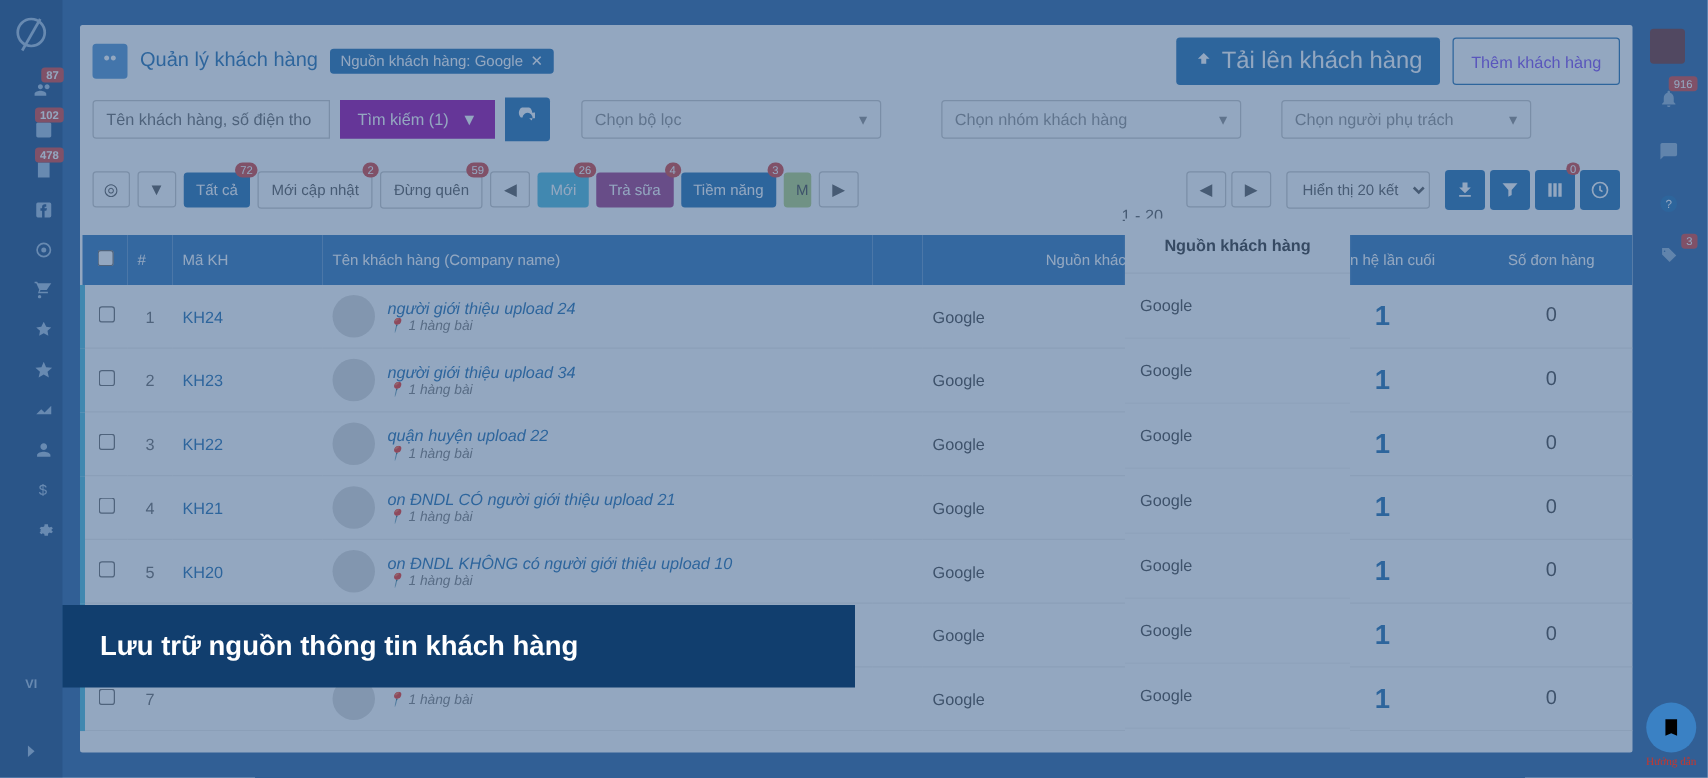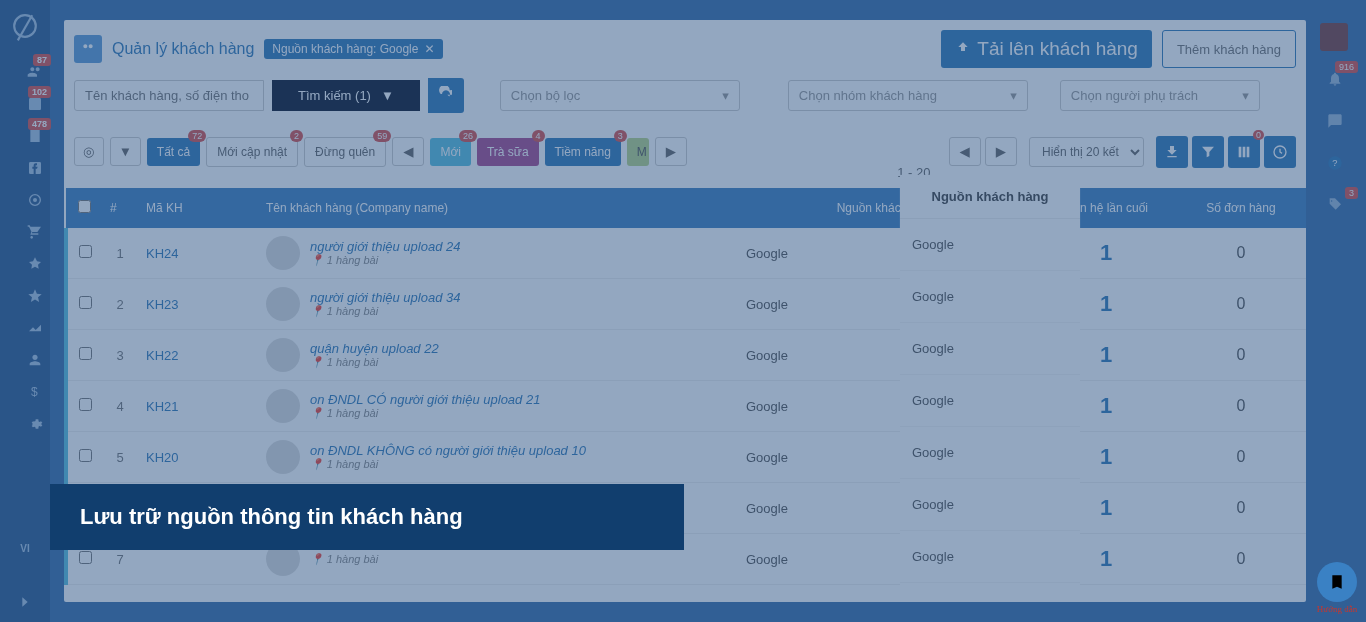--- a/index.html
+++ b/index.html
@@ -21,28 +21,28 @@
 .main { position: absolute; left: 50px; right: 46px; top: 0; bottom: 0; padding: 20px 14px; z-index: 5; }
 .panel { background: #fff; border-radius: 2px; padding: 10px 0; height: 100%; position: relative; }
 .header-row { display: flex; align-items: center; padding: 0 10px 10px; }
 .title-group { display: flex; align-items: center; gap: 10px; }
 .title-icon { width: 28px; height: 28px; background: #5e9bd4; border-radius: 3px; display: flex; align-items: center; justify-content: center; color: #fff; }
 .title-text { color: #337ab7; font-size: 16px; font-weight: normal; }
 .filter-chip { background: #337ab7; color: #fff; font-size: 12px; padding: 3px 8px; border-radius: 3px; display: flex; align-items: center; gap: 6px; }
 .filter-chip .close { cursor: pointer; }
 .header-actions { margin-left: auto; display: flex; gap: 10px; }
 .btn-primary { background: #337ab7; color: #fff; border: none; padding: 8px 14px; border-radius: 3px; font-size: 19px; cursor: pointer; display: flex; align-items: center; gap: 6px; }
-.btn-outline { background: #fff; color: #737373; border: 1px solid #337ab7; padding: 8px 14px; border-radius: 3px; font-size: 13px; cursor: pointer; }
+.btn-outline { background: #fff; color: #8b5cf6; border: 1px solid #337ab7; padding: 8px 14px; border-radius: 3px; font-size: 13px; cursor: pointer; }
 .search-row { display: flex; align-items: center; padding: 0 10px 10px; gap: 8px; }
 .search-input { border: 1px solid #ccc; padding: 7px 10px; border-radius: 3px 0 0 3px; font-size: 13px; width: 190px; color: #555; }
-.search-btn { background: #0f172a; color: #fff; border: none; padding: 8px 26px; font-size: 13px; cursor: pointer; display: flex; align-items: center; gap: 6px; }
+.search-btn { background: #a21caf; color: #fff; border: none; padding: 8px 14px; font-size: 13px; cursor: pointer; display: flex; align-items: center; gap: 6px; }
 .search-btn .caret { margin-left: 4px; }
 .refresh-btn { background: #337ab7; color: #fff; border: none; padding: 8px 10px; border-radius: 0 3px 3px 0; cursor: pointer; }
 .select-box { border: 1px solid #ccc; padding: 7px 10px; border-radius: 3px; font-size: 13px; color: #999; background: #fff; display: flex; align-items: center; justify-content: space-between; cursor: pointer; }
-.select-box.w1 { width: 240px; margin-left: 28px; }
+.select-box.w1 { width: 240px; margin-left: 17px; }
 .select-box.w2 { width: 240px; margin-left: 40px; }
 .select-box.w3 { width: 200px; margin-left: 24px; }
 .tabs-row { display: flex; align-items: center; padding: 0 10px 8px; gap: 6px; }
 .icon-btn-sm { border: 1px solid #ccc; background: #fff; padding: 6px 8px; border-radius: 3px; cursor: pointer; color: #666; display: flex; align-items: center; }
 .status-tab { padding: 7px 10px; border-radius: 3px; font-size: 12px; color: #fff; cursor: pointer; position: relative; white-space: nowrap; }
 .status-tab .tb-badge { position: absolute; top: -8px; right: -6px; background: #d9534f; color: #fff; font-size: 9px; padding: 1px 4px; border-radius: 8px; }
 .st-all { background: #337ab7; }
 .st-update { background: #fff; color: #666; border: 1px solid #ccc; }
 .st-dont { background: #fff; color: #666; border: 1px solid #ccc; }
 .st-new { background: #5bc0de; }

